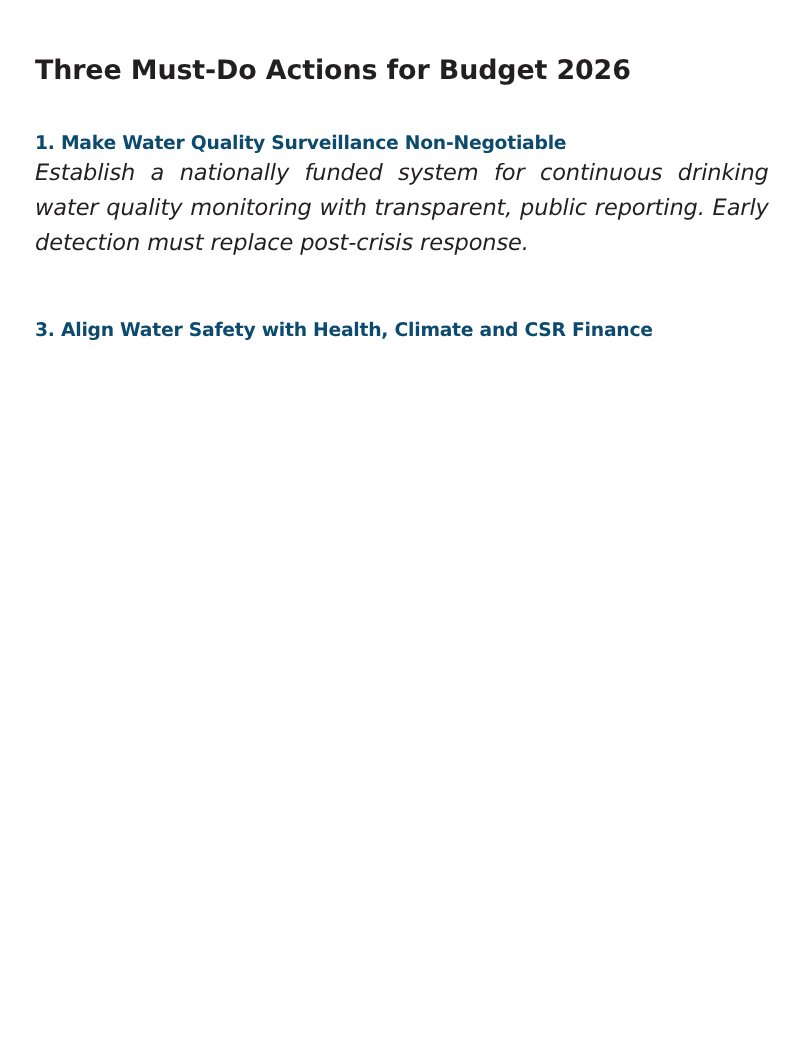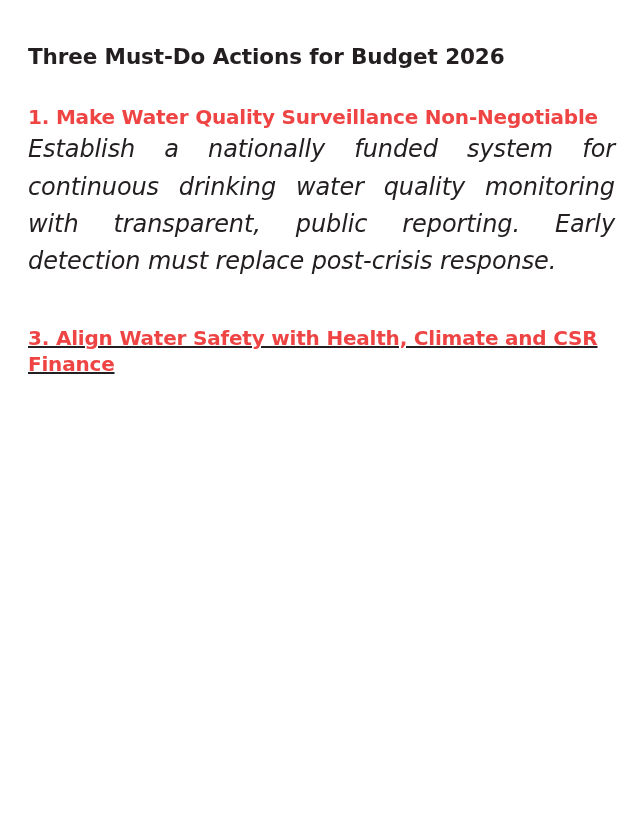--- a/index.html
+++ b/index.html
@@ -27,32 +27,31 @@
     letter-spacing: -0.1px;
     line-height: 1.25;
     margin: 0 0 34px 0;
     color: #231f20;
   }
   .section {
     margin-bottom: 46px;
   }
   .section:last-child {
     margin-bottom: 0;
-    text-decoration: underline;
   }
   .section-heading {
-    font-size: 20px;
+    font-size: 15px;
     font-weight: bold;
     line-height: 1.28;
     margin: 0 0 1px 0;
     letter-spacing: -0.2px;
-    color: #ef4444;
+    color: #0c4a6e;
   }
   .section-body {
-    font-size: 24px;
+    font-size: 18px;
     font-style: italic;
     line-height: 1.55;
     margin: 0;
     text-align: justify;
     text-justify: inter-word;
     color: #231f20;
     letter-spacing: -0.1px;
   }
   
 </style>

